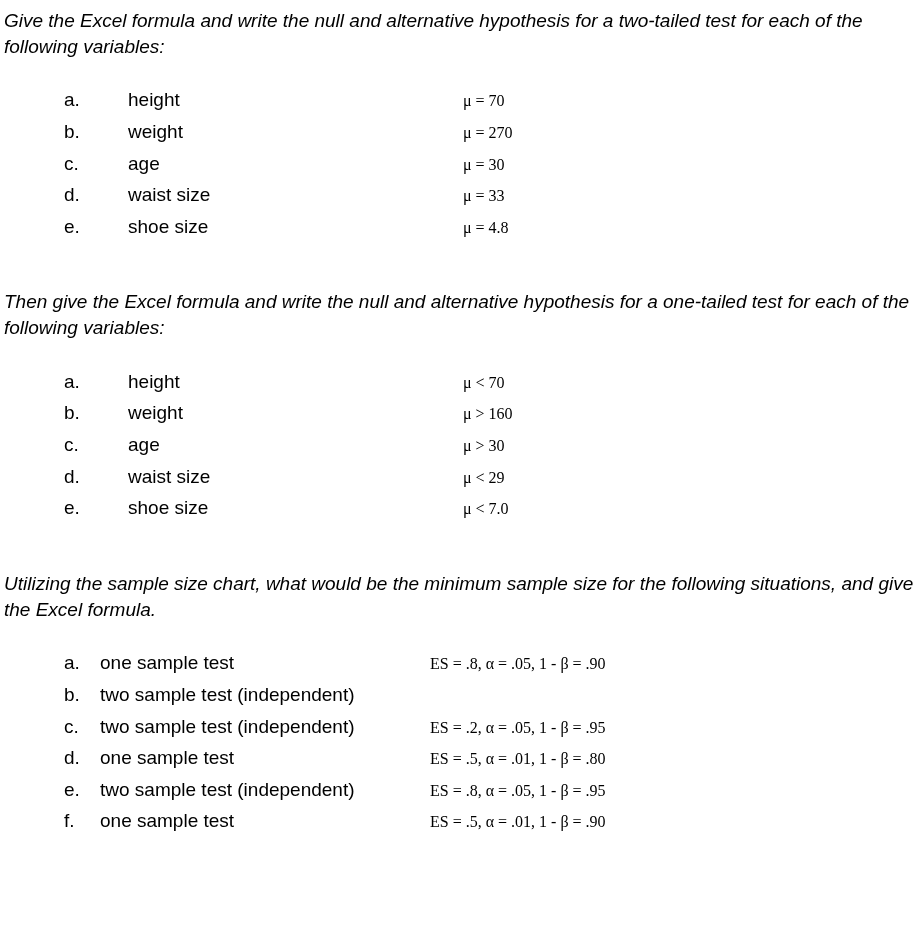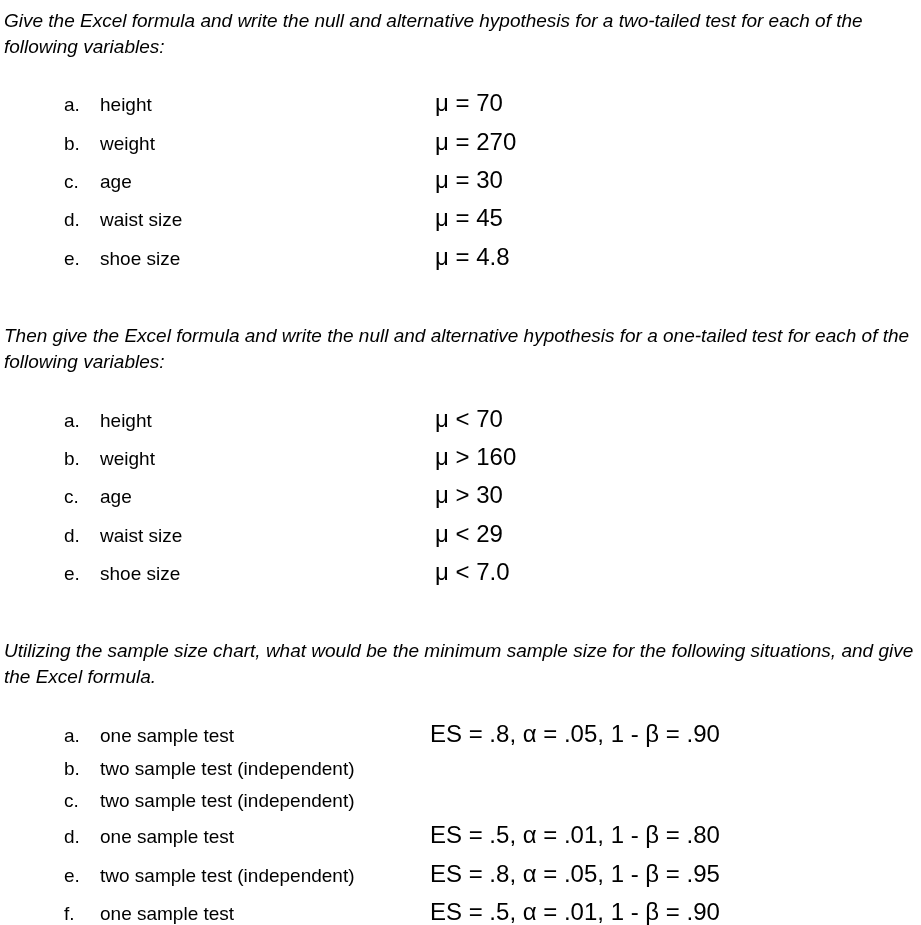--- a/index.html
+++ b/index.html
@@ -29,28 +29,29 @@
       margin-bottom: 6px;
       align-items: baseline;
     }
     .list-letter {
       width: 36px;
       flex-shrink: 0;
     }
     .list-label {
       width: 335px;
       flex-shrink: 0;
+      margin-left: 28px;
     }
     .list-label-wide {
       width: 330px;
       flex-shrink: 0;
     }
     .list-value {
-      font-family: Liberation Sans, sans-serif;
-      font-size: 24px;
+      font-family: Liberation Serif, serif;
+      font-size: 16px;
     }
     .section-gap {
     }
   </style>
 </head>
 <body>
 
 <div class="intro-text">Give the Excel formula and write the null and alternative hypothesis for a two-tailed test for each of the following variables:</div>
 <div class="list-section">
   <div class="list-row">
@@ -64,21 +65,21 @@
     <span class="list-value">μ = 270</span>
   </div>
   <div class="list-row">
     <span class="list-letter">c.</span>
     <span class="list-label">age</span>
     <span class="list-value">μ = 30</span>
   </div>
   <div class="list-row">
     <span class="list-letter">d.</span>
     <span class="list-label">waist size</span>
-    <span class="list-value">μ = 45</span>
+    <span class="list-value">μ = 33</span>
   </div>
   <div class="list-row">
     <span class="list-letter">e.</span>
     <span class="list-label">shoe size</span>
     <span class="list-value">μ = 4.8</span>
   </div>
 </div>
 
 <div class="intro-text section-gap">Then give the Excel formula and write the null and alternative hypothesis for a one-tailed test for each of the following variables:</div>
 <div class="list-section">
@@ -116,20 +117,21 @@
     <span class="list-label-wide">one sample test</span>
     <span class="list-value">ES = .8, α = .05, 1 -   β = .90</span>
   </div>
   <div class="list-row">
     <span class="list-letter">b.</span>
     <span class="list-label-wide">two sample test (independent)</span>
   </div>
   <div class="list-row">
     <span class="list-letter">c.</span>
     <span class="list-label-wide">two sample test (independent)</span>
+    <span class="list-value">ES = .2, α = .05, 1 -   β = .95</span>
   </div>
   <div class="list-row">
     <span class="list-letter">d.</span>
     <span class="list-label-wide">one sample test</span>
     <span class="list-value">ES = .5, α = .01, 1 -   β = .80</span>
   </div>
   <div class="list-row">
     <span class="list-letter">e.</span>
     <span class="list-label-wide">two sample test (independent)</span>
     <span class="list-value">ES = .8, α = .05, 1 -   β = .95</span>

